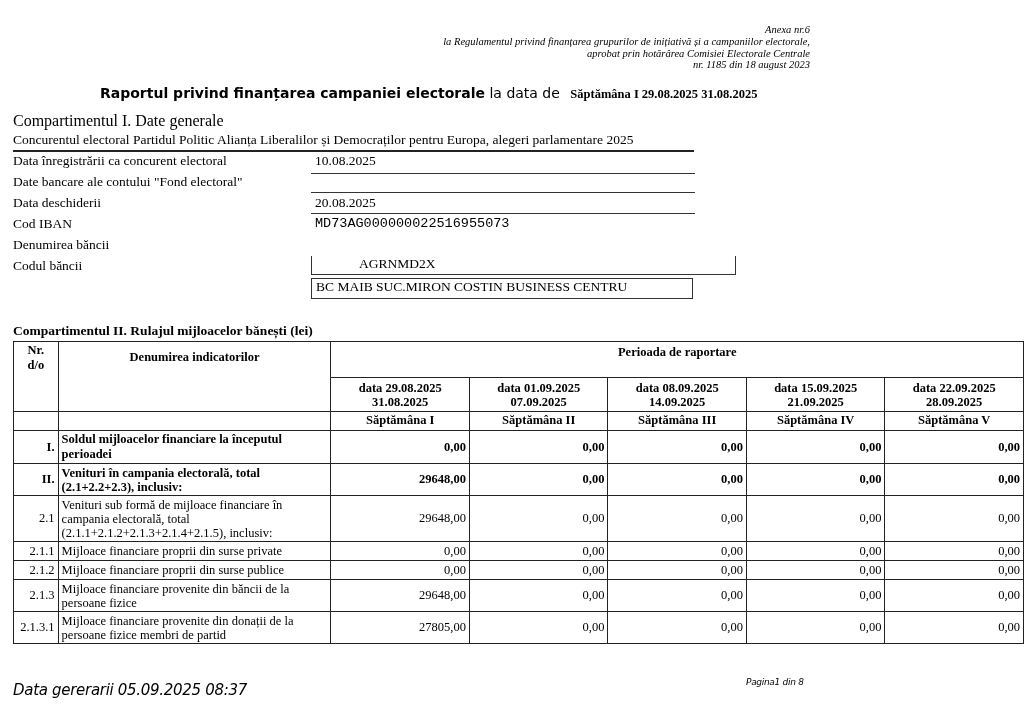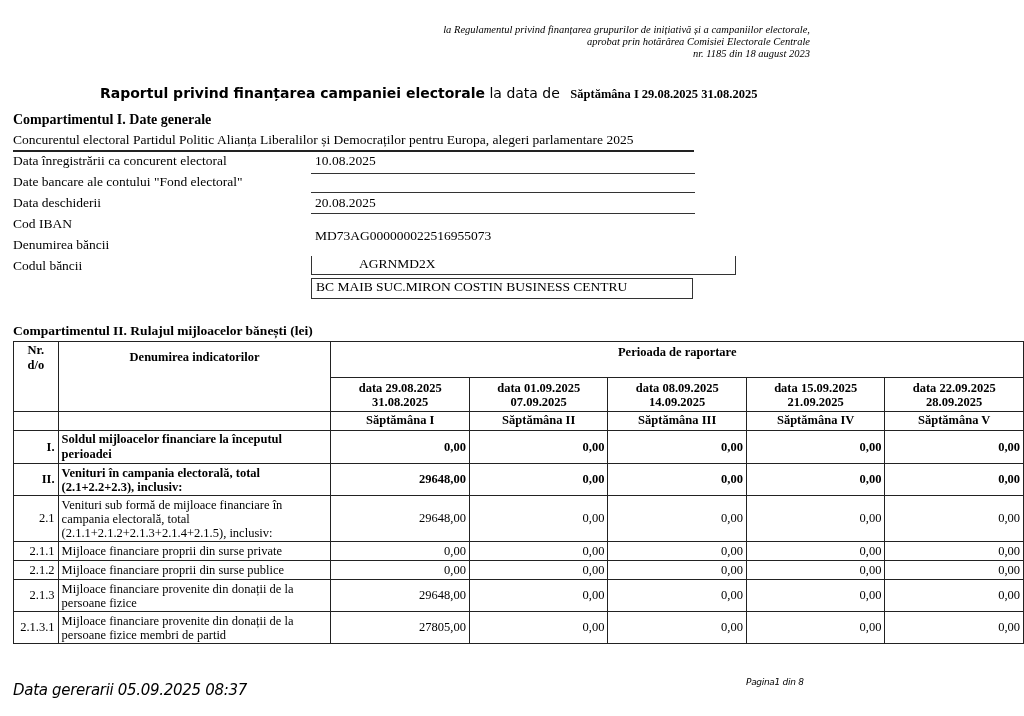--- a/index.html
+++ b/index.html
@@ -1,21 +1,21 @@
 <!DOCTYPE html>
 <html><head>
 <meta charset="utf-8">
 <style>
   html, body { margin:0; padding:0; background:#ffffff; }
   body { width:1024px; height:716px; position:relative; overflow:hidden; font-family:"Liberation Serif", serif; color:#000; }
   .annex { position:absolute; right:214px; top:24px; text-align:right; font-style:italic; font-size:10.5px; line-height:11.8px; }
   .title { position:absolute; left:100px; top:85px; font-family:"DejaVu Sans", sans-serif; font-size:14px; white-space:nowrap; }
   .title .b { font-weight:bold; }
   .title .week { font-family:"Liberation Serif", serif; font-weight:bold; font-size:12.5px; margin-left:6px; }
-  .sec1-title { position:absolute; left:13px; top:112px; font-weight:bold; font-size:14px; }
+  .sec1-title { position:absolute; left:13px; top:112px; font-weight:normal; font-size:16px; }
   .contestant { position:absolute; left:13px; top:132px; width:681px; font-size:13.5px; border-bottom:2px solid #222; padding-bottom:2px; white-space:nowrap; }
   .info-row { position:absolute; left:13px; font-size:13.5px; height:20px; }
   .info-label { position:absolute; left:0; width:290px; white-space:nowrap; }
   .info-value { position:absolute; left:298px; width:380px; white-space:nowrap; padding-left:4px; }
   .uline { border-top:1.5px solid #333; }
   .boxed { border:1px solid #333; }
   .sec2-title { position:absolute; left:13px; top:323px; font-weight:bold; font-size:13.5px; }
   table.rul { position:absolute; left:13px; top:341px; border-collapse:collapse; font-size:12.5px; }
   table.rul td, table.rul th { border:1.5px solid #222; padding:1px 3px; }
   table.rul th { font-weight:bold; text-align:center; vertical-align:top; }
@@ -25,20 +25,21 @@
   .hdr-date { line-height:14px; padding-top:3px !important; }
   .bold td { font-weight:bold; }
   .nr { text-align:right; }
   .footer-left { position:absolute; left:13px; top:681px; font-family:"DejaVu Sans", sans-serif; font-style:italic; font-size:15px; letter-spacing:-0.3px; }
   .footer-right { position:absolute; left:746px; top:677px; font-family:"DejaVu Sans", sans-serif; font-style:italic; font-size:9px; letter-spacing:-0.3px; }
 </style>
 </head>
 <body>
 
 <div class="annex">
+  <div>Anexa nr.6</div>
   <div>la Regulamentul privind finanțarea grupurilor de inițiativă și a campaniilor electorale,</div>
   <div>aprobat prin hotărârea Comisiei Electorale Centrale</div>
   <div>nr. 1185 din 18 august 2023</div>
 </div>
 
 <div class="title">
   <span class="b">Raportul privind finanțarea  campaniei electorale</span>
   <span>la data de</span>
   <span class="week">Săptămâna I 29.08.2025 31.08.2025</span>
 </div>
@@ -53,21 +54,21 @@
 <div class="info-row" style="top:174px;">
   <span class="info-label">Date bancare ale contului "Fond electoral"</span>
   <span class="info-value uline" style="top:-1px;height:18px;"></span>
 </div>
 <div class="info-row" style="top:195px;">
   <span class="info-label">Data deschiderii</span>
   <span class="info-value uline" style="top:-3px;padding-top:2px;">20.08.2025</span>
 </div>
 <div class="info-row" style="top:216px;">
   <span class="info-label">Cod IBAN</span>
-  <span class="info-value uline" style="top:-3px;padding-top:14px;">MD73AG000000022516955073</span>
+  <span class="info-value uline" style="top:-3px;padding-top:2px;font-family:Liberation Mono, monospace;">MD73AG000000022516955073</span>
 </div>
 <div class="info-row" style="top:237px;">
   <span class="info-label">Denumirea băncii</span>
   <span class="info-value boxed" style="top:-2px;width:376px;height:19px;margin-top:43px;">BC MAIB SUC.MIRON COSTIN BUSINESS CENTRU</span>
 </div>
 <div class="info-row" style="top:258px;">
   <span class="info-label">Codul băncii</span>
   <span class="info-value boxed" style="top:-2px;width:376px;height:18px;border-top:none;padding-left:47px;">AGRNMD2X</span>
 </div>
 
@@ -155,21 +156,21 @@
       <td class="nr">2.1.2</td>
       <td>Mijloace financiare proprii din surse publice</td>
       <td class="c-val">0,00</td>
       <td class="c-val">0,00</td>
       <td class="c-val">0,00</td>
       <td class="c-val">0,00</td>
       <td class="c-val">0,00</td>
     </tr>
     <tr style="height:32px;">
       <td class="nr">2.1.3</td>
-      <td style="line-height:14px;">Mijloace financiare provenite din donații de la persoane fizice</td>
+      <td style="line-height:14px;">Mijloace financiare provenite din băncii de la persoane fizice</td>
       <td class="c-val">29648,00</td>
       <td class="c-val">0,00</td>
       <td class="c-val">0,00</td>
       <td class="c-val">0,00</td>
       <td class="c-val">0,00</td>
     </tr>
     <tr style="height:32px;">
       <td class="nr">2.1.3.1</td>
       <td style="line-height:14px;margin-left:12px;">Mijloace financiare provenite din donații de la persoane fizice membri de partid</td>
       <td class="c-val">27805,00</td>

